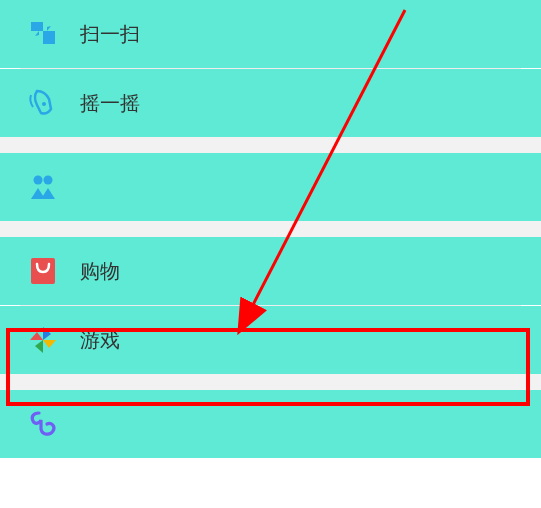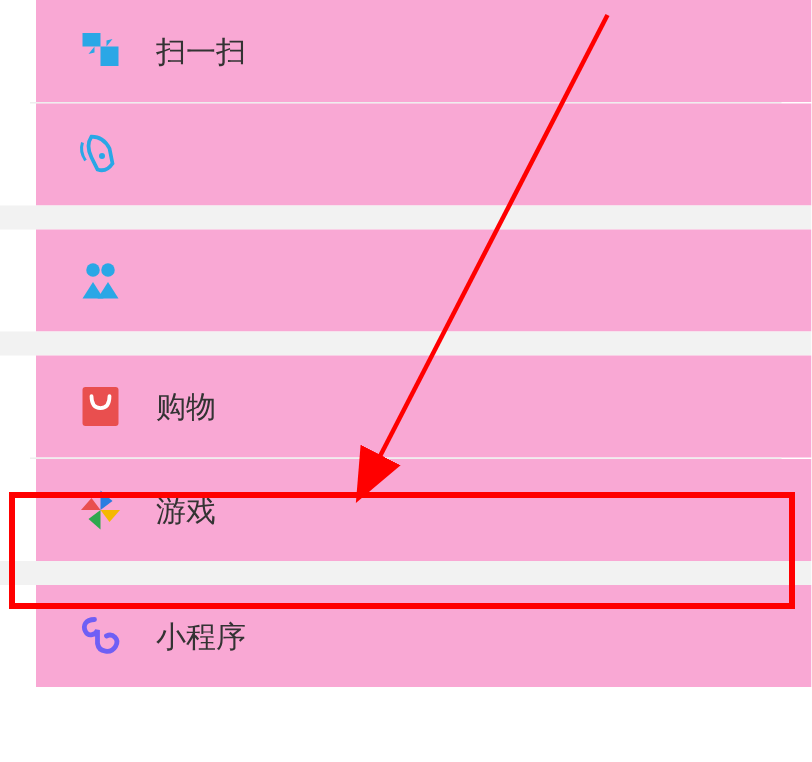--- a/index.html
+++ b/index.html
@@ -8,23 +8,22 @@
       height: 508px;
       font-family: -apple-system, "PingFang SC", "Microsoft YaHei", sans-serif;
       background: #fff;
       position: relative;
     }
     .list-item {
       display: flex;
       align-items: center;
       height: 68px;
       padding-left: 26px;
-      background: #f9a8d4;
+      background: #5eead4;
       cursor: pointer;
-      margin-left: 24px;
     }
     .icon-wrap {
       width: 34px;
       height: 34px;
       display: flex;
       align-items: center;
       justify-content: center;
       flex-shrink: 0;
     }
     .label {
@@ -71,20 +70,21 @@
 <div class="thin-divider"></div>
 
 <div class="list-item">
   <span class="icon-wrap">
     <svg width="32" height="32" viewBox="0 0 32 32">
       <path d="M10 4 Q6 10 10 18 L14 26 Q20 28 24 22 L22 12 Q18 4 10 4 Z" fill="none" stroke="#2aa7e6" stroke-width="2.5"></path>
       <circle cx="17" cy="17" r="2" fill="#2aa7e6"></circle>
       <path d="M4 8 Q2 14 6 20" fill="none" stroke="#2aa7e6" stroke-width="2"></path>
     </svg>
   </span>
+  <span class="label">摇一摇</span>
 </div>
 
 <div class="gap"></div>
 
 <div class="list-item">
   <span class="icon-wrap">
     <svg width="32" height="32" viewBox="0 0 32 32">
       <circle cx="11" cy="9" r="4.5" fill="#2aa7e6"></circle>
       <circle cx="21" cy="9" r="4.5" fill="#2aa7e6"></circle>
       <path d="M4 28 L11 17 L18 28 Z" fill="#2aa7e6"></path>
@@ -120,21 +120,20 @@
 </div>
 
 <div class="gap"></div>
 
 <div class="list-item">
   <span class="icon-wrap">
     <svg width="30" height="30" viewBox="0 0 30 30">
       <path d="M11 4 C5 4 3 8 5 12 C7 16 12 14 13 11 C13 18 13 18 13 20 C14 26 22 27 25 22 C28 17 23 13 19 15" fill="none" stroke="#6f5ff5" stroke-width="3.2" stroke-linecap="round"></path>
     </svg>
   </span>
-  <span class="label">小程序</span>
 </div>
 
 <div class="highlight-box" style="left:6px; top:328px; width:524px; height:78px;"></div>
 
 <svg class="arrow-svg" width="541" height="508">
   <defs>
     <marker id="arrowhead" markerWidth="12" markerHeight="10" refX="10" refY="5" orient="auto">
       <polygon points="0 0, 12 5, 0 10" fill="#ff0000"></polygon>
     </marker>
   </defs>

